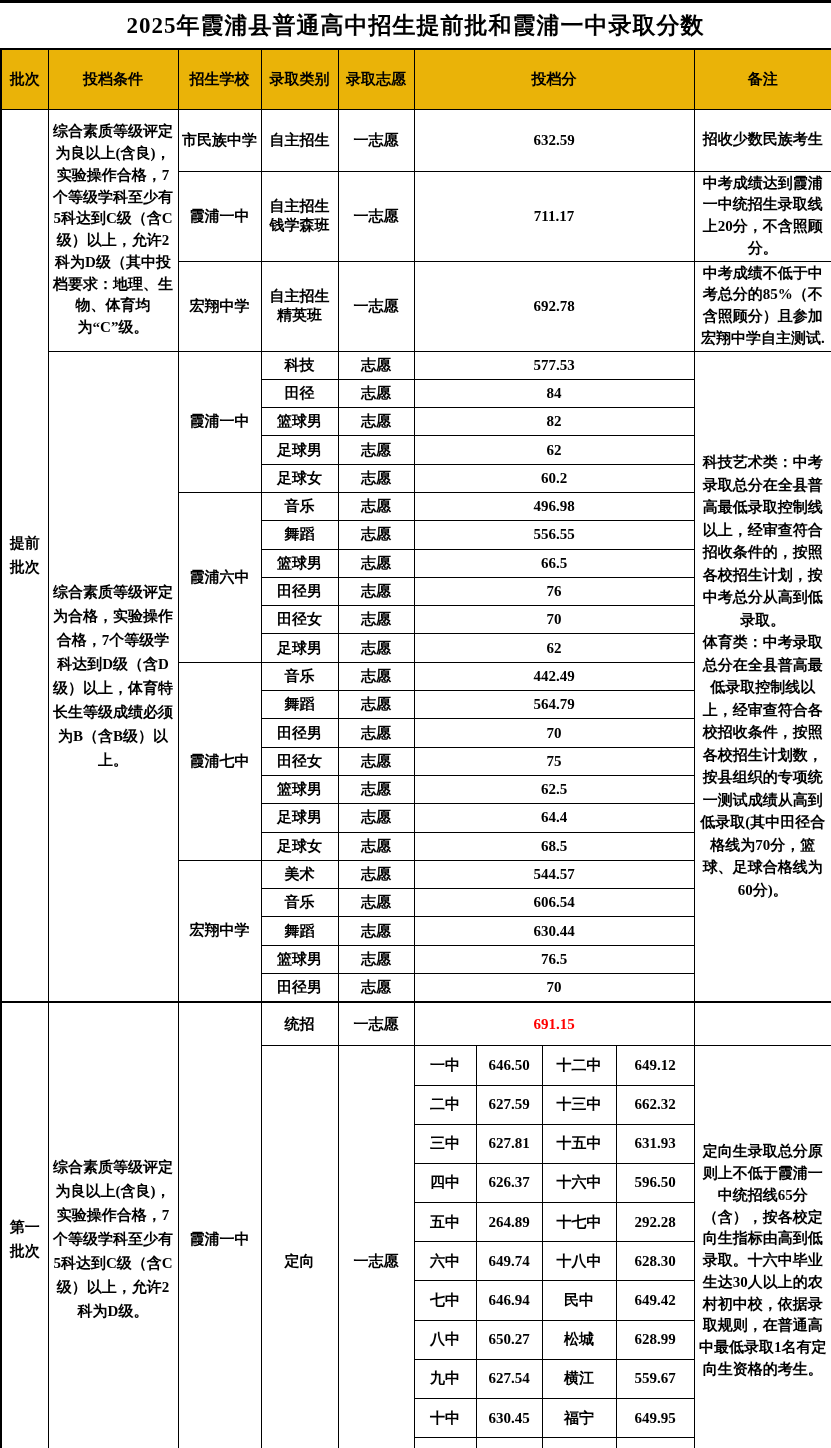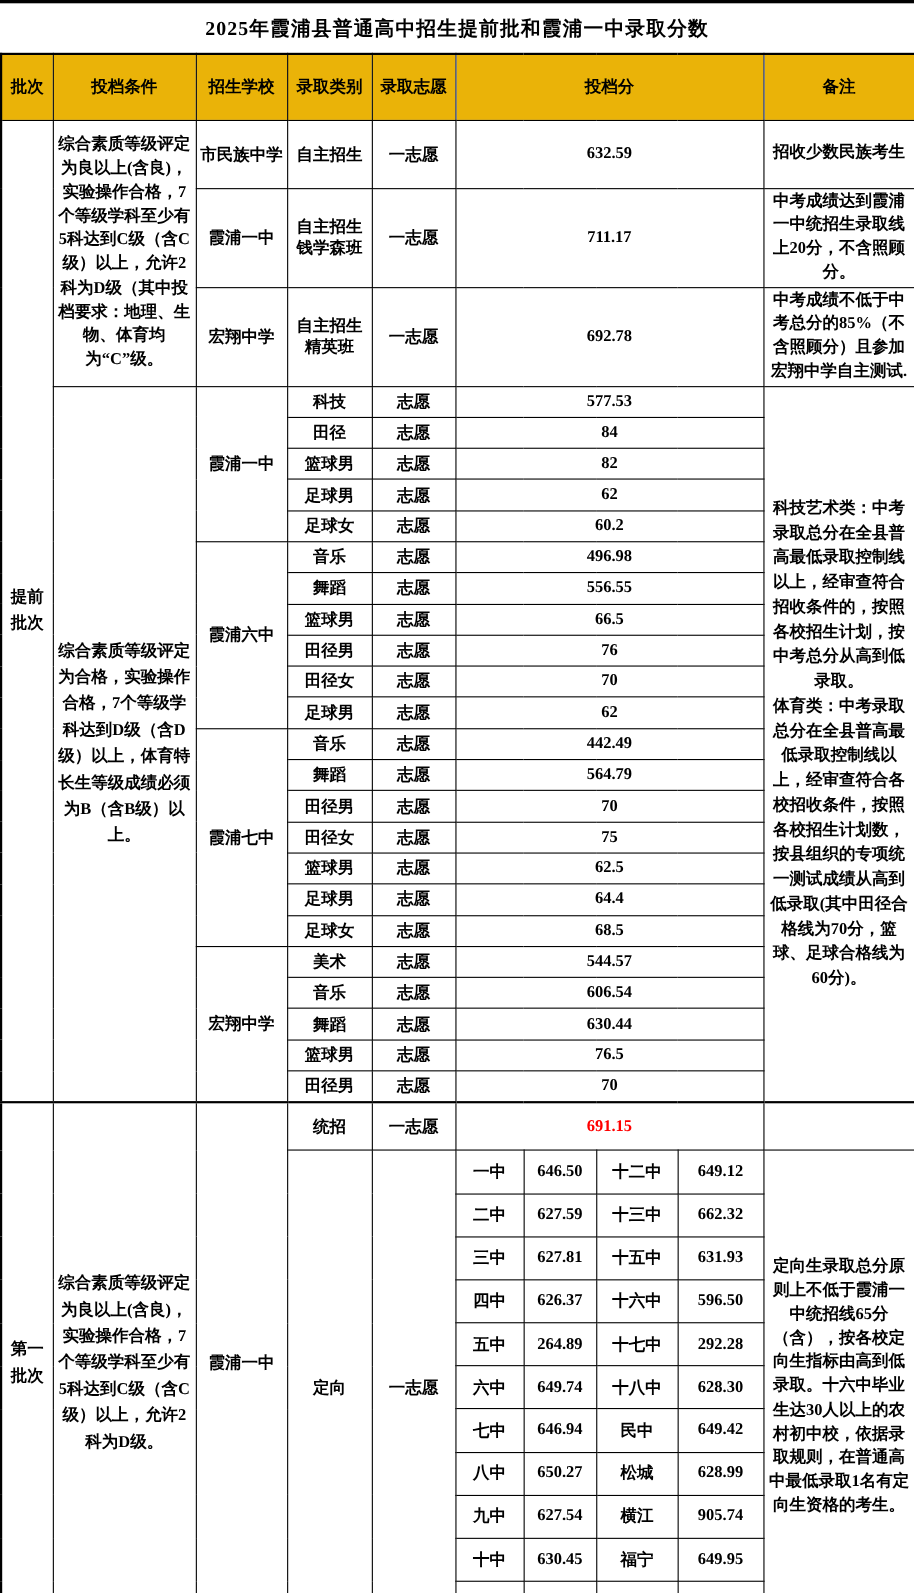--- a/index.html
+++ b/index.html
@@ -6,21 +6,21 @@
   body{
     width:831px;
     font-family:"Liberation Serif","DejaVu Serif",serif;
     color:#000;
     -webkit-font-smoothing:antialiased;
   }
   .topline{height:3px;background:#000;}
   .title{
     height:45px;
     display:flex;align-items:center;justify-content:center;
-    font-size:18px;font-weight:bold;letter-spacing:1px;
+    font-size:23px;font-weight:bold;letter-spacing:1px;
   }
   table.score-table{
     width:831px;
     border-collapse:collapse;
     table-layout:fixed;
     border:2.5px solid #000;
     font-weight:bold;
   }
   table.score-table td{
     border:1px solid #000;
@@ -293,21 +293,21 @@
   <tr class="rd">
     <td>八中</td>
     <td class="score">650.27</td>
     <td>松城</td>
     <td class="score">628.99</td>
   </tr>
   <tr class="rd">
     <td>九中</td>
     <td class="score">627.54</td>
     <td>横江</td>
-    <td class="score">905.74</td>
+    <td class="score">559.67</td>
   </tr>
   <tr class="rd">
     <td>十中</td>
     <td class="score">630.45</td>
     <td>福宁</td>
     <td class="score">649.95</td>
   </tr>
   <tr class="rd">
     <td>十一中</td>
     <td class="score">674.73</td>

